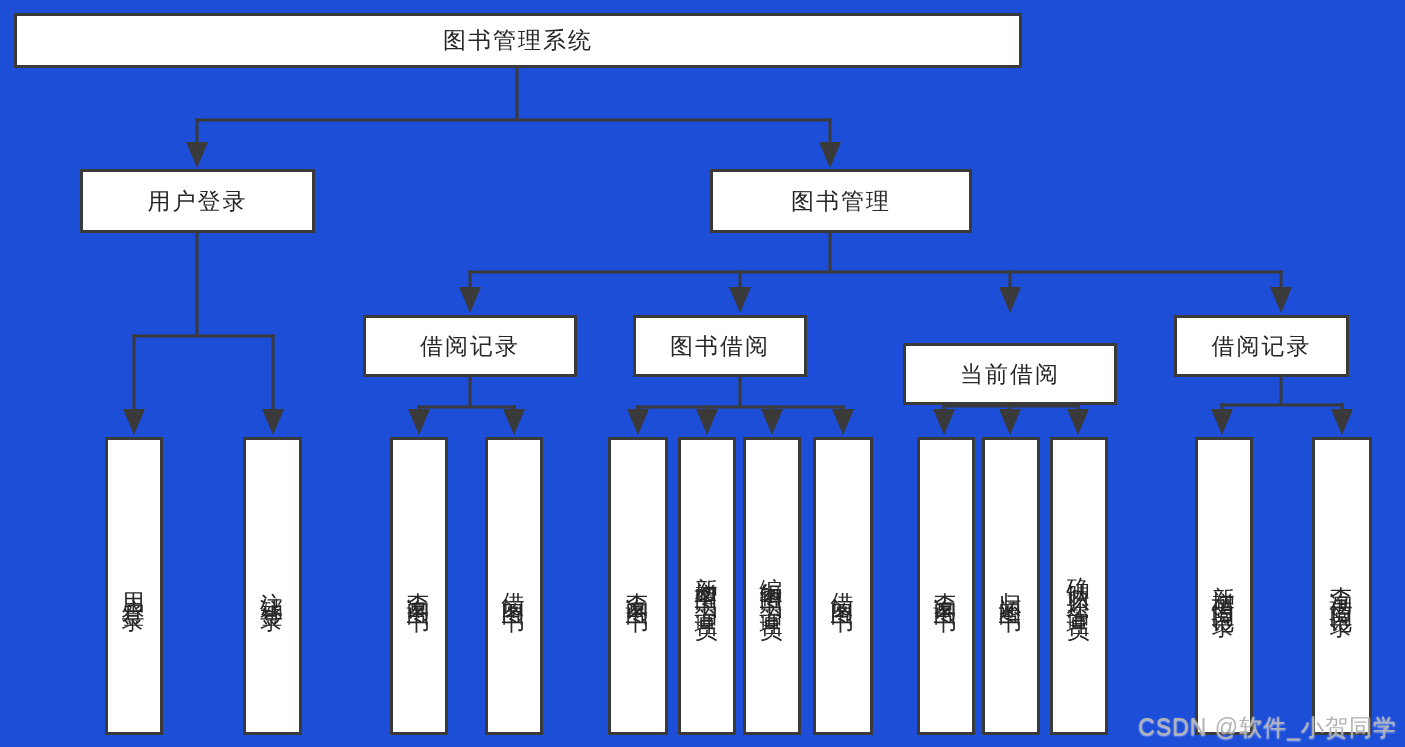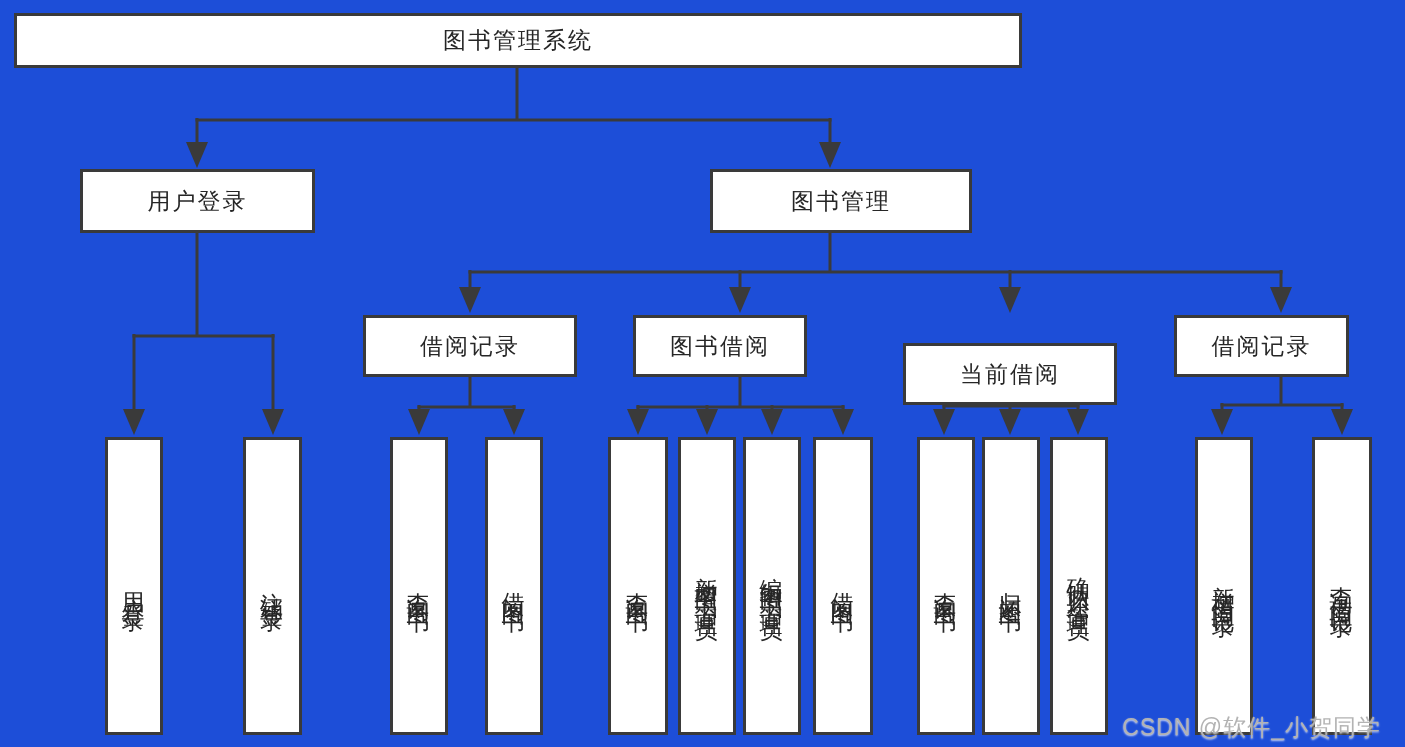--- a/index.html
+++ b/index.html
@@ -32,21 +32,21 @@
     top: 437px;
     height: 298px;
     writing-mode: vertical-rl;
     text-orientation: mixed;
     letter-spacing: 6px;
     font-size: 23px;
     white-space: normal;
   }
   .watermark {
     position: absolute;
-    right: 24px;
+    right: 8px;
     bottom: 4px;
     font-size: 23px;
     color: #b3b3b3;
     letter-spacing: 1px;
     text-shadow: 0 1px 2px rgba(255,255,255,0.85);
     z-index: 5;
   }
 </style>
 </head>
 <body>

